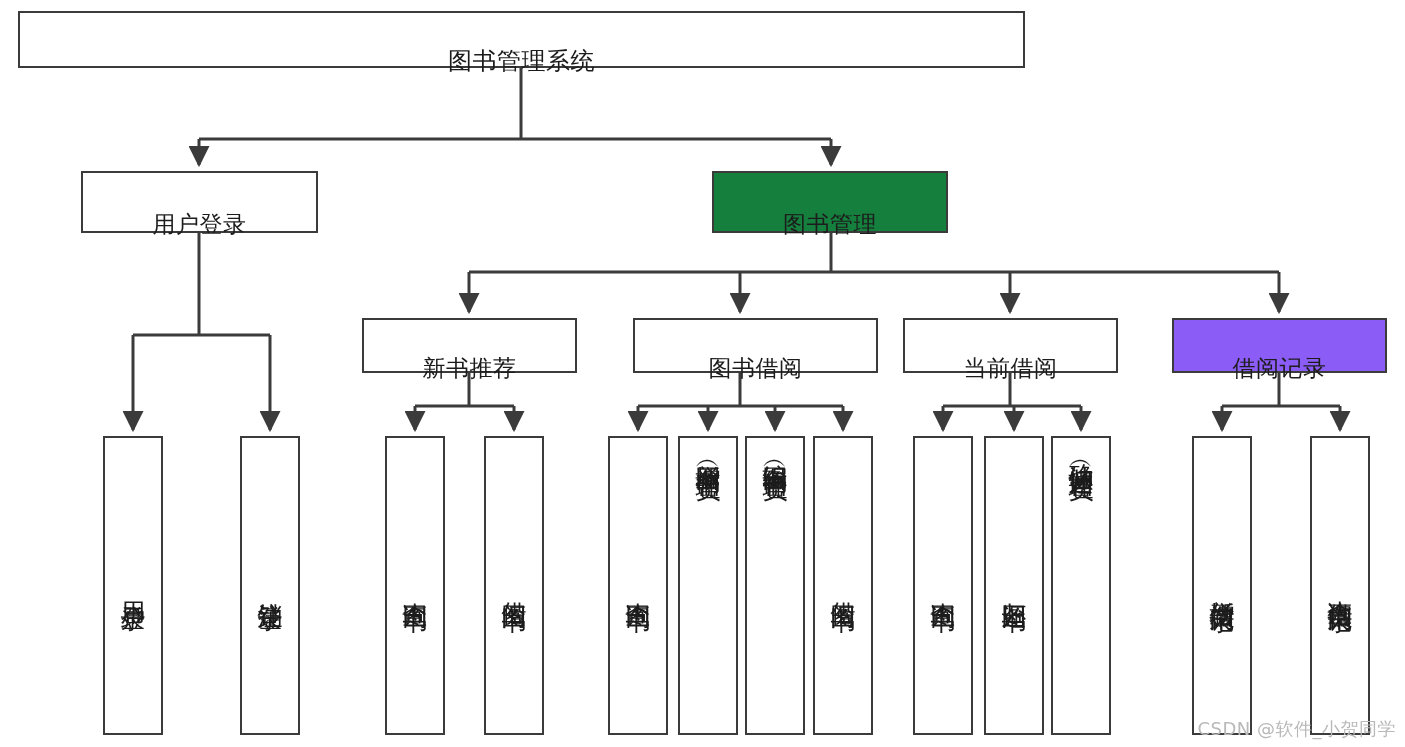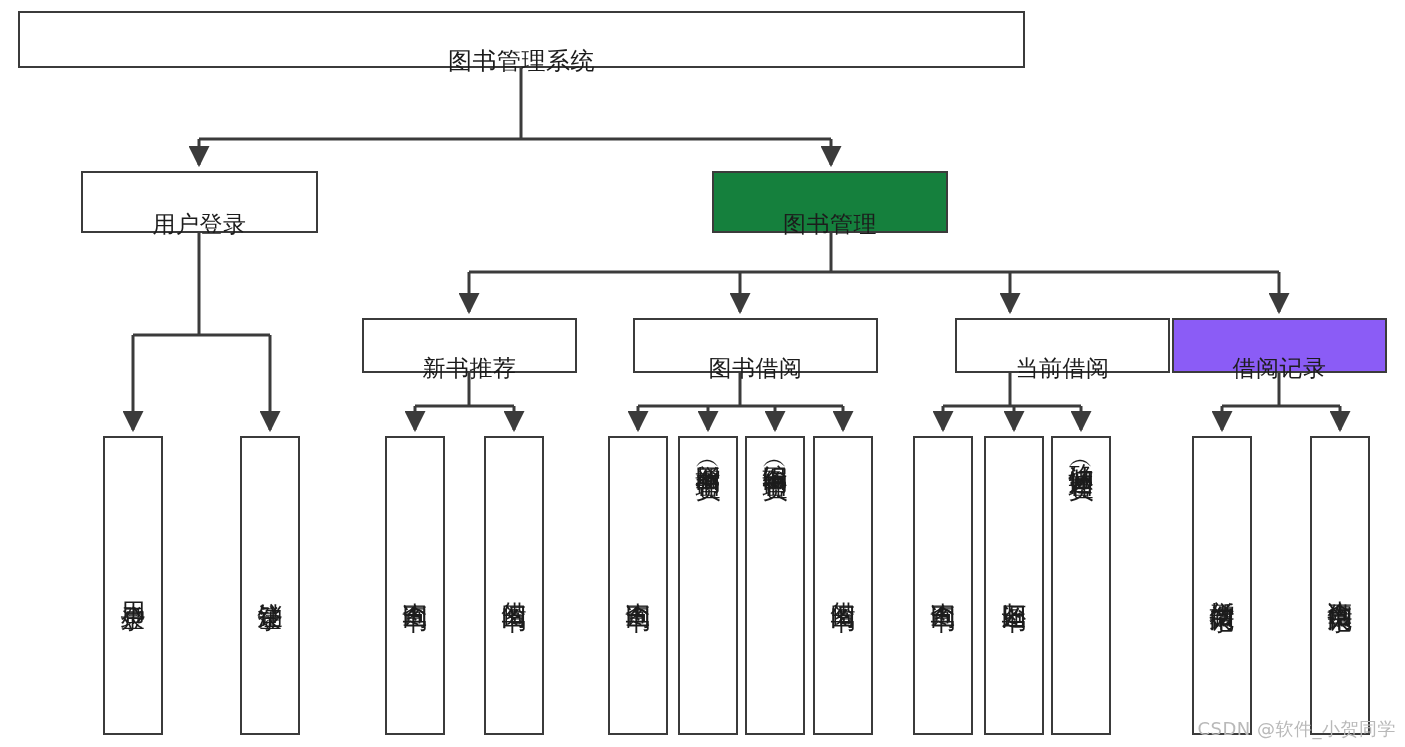--- a/index.html
+++ b/index.html
@@ -143,21 +143,21 @@
   <div class="node horiz" style="left: 712px; top: 171px; width: 236px; height: 62px; border-color: rgb(59, 59, 59); background: #15803d; color: rgb(28, 28, 28);">
     <span class="lbl">图书管理</span>
   </div>
 
   <div class="node horiz" style="left: 362px; top: 318px; width: 215px; height: 55px; border-color: rgb(59, 59, 59); background: rgb(255, 255, 255); color: rgb(28, 28, 28);">
     <span class="lbl">新书推荐</span>
   </div>
   <div class="node horiz" style="left: 633px; top: 318px; width: 245px; height: 55px; border-color: rgb(59, 59, 59); background: rgb(255, 255, 255); color: rgb(28, 28, 28);">
     <span class="lbl">图书借阅</span>
   </div>
-  <div class="node horiz" style="left: 955px; top: 318px; width: 215px; height: 55px; border-color: rgb(59, 59, 59); background: rgb(255, 255, 255); color: rgb(28, 28, 28);">
+  <div class="node horiz" style="left: 903px; top: 318px; width: 215px; height: 55px; border-color: rgb(59, 59, 59); background: rgb(255, 255, 255); color: rgb(28, 28, 28);">
     <span class="lbl">当前借阅</span>
   </div>
   <div class="node horiz" style="left: 1172px; top: 318px; width: 215px; height: 55px; border-color: rgb(59, 59, 59); background: #8b5cf6; color: rgb(28, 28, 28);">
     <span class="lbl">借阅记录</span>
   </div>
 
   <div class="node vert centered" style="left: 103px; top: 436px; width: 60px; height: 299px; border-color: rgb(59, 59, 59); background: rgb(255, 255, 255); color: rgb(28, 28, 28);">
     <span class="lbl">用户登录</span>
   </div>
   <div class="node vert centered" style="left: 240px; top: 436px; width: 60px; height: 299px; border-color: rgb(59, 59, 59); background: rgb(255, 255, 255); color: rgb(28, 28, 28);">

